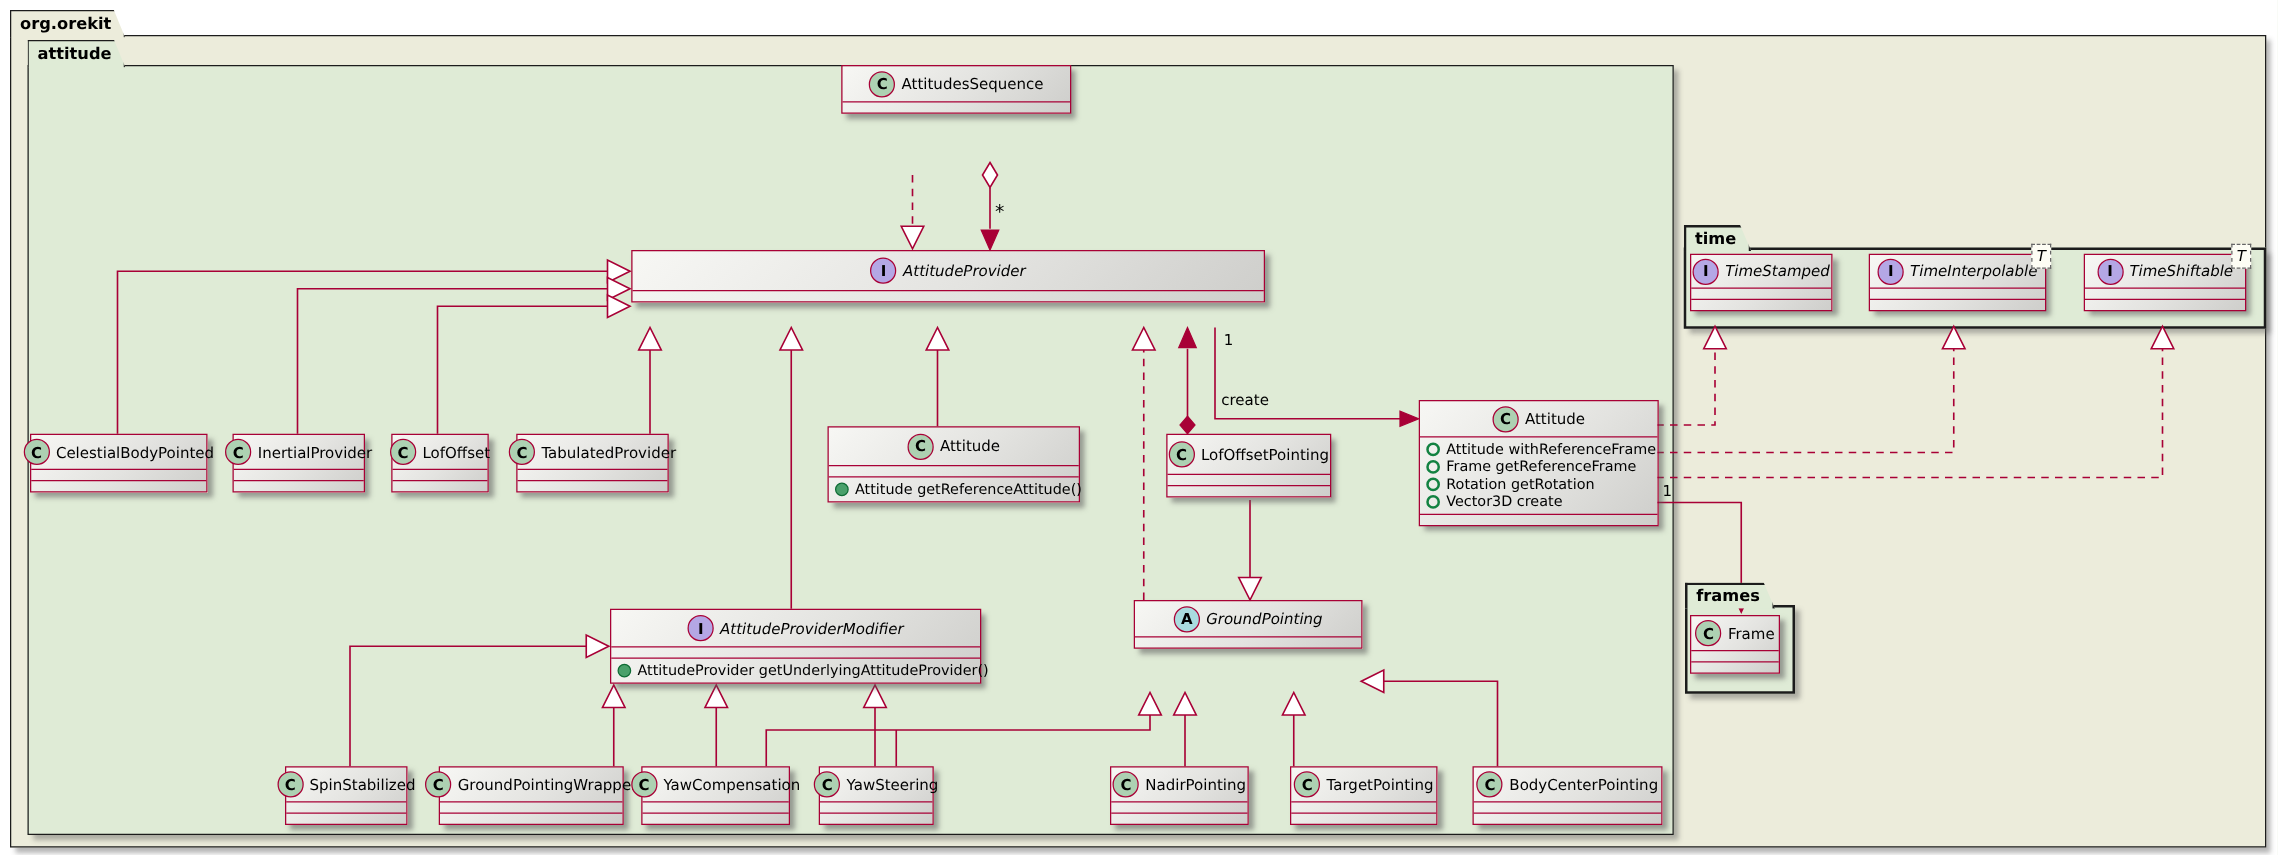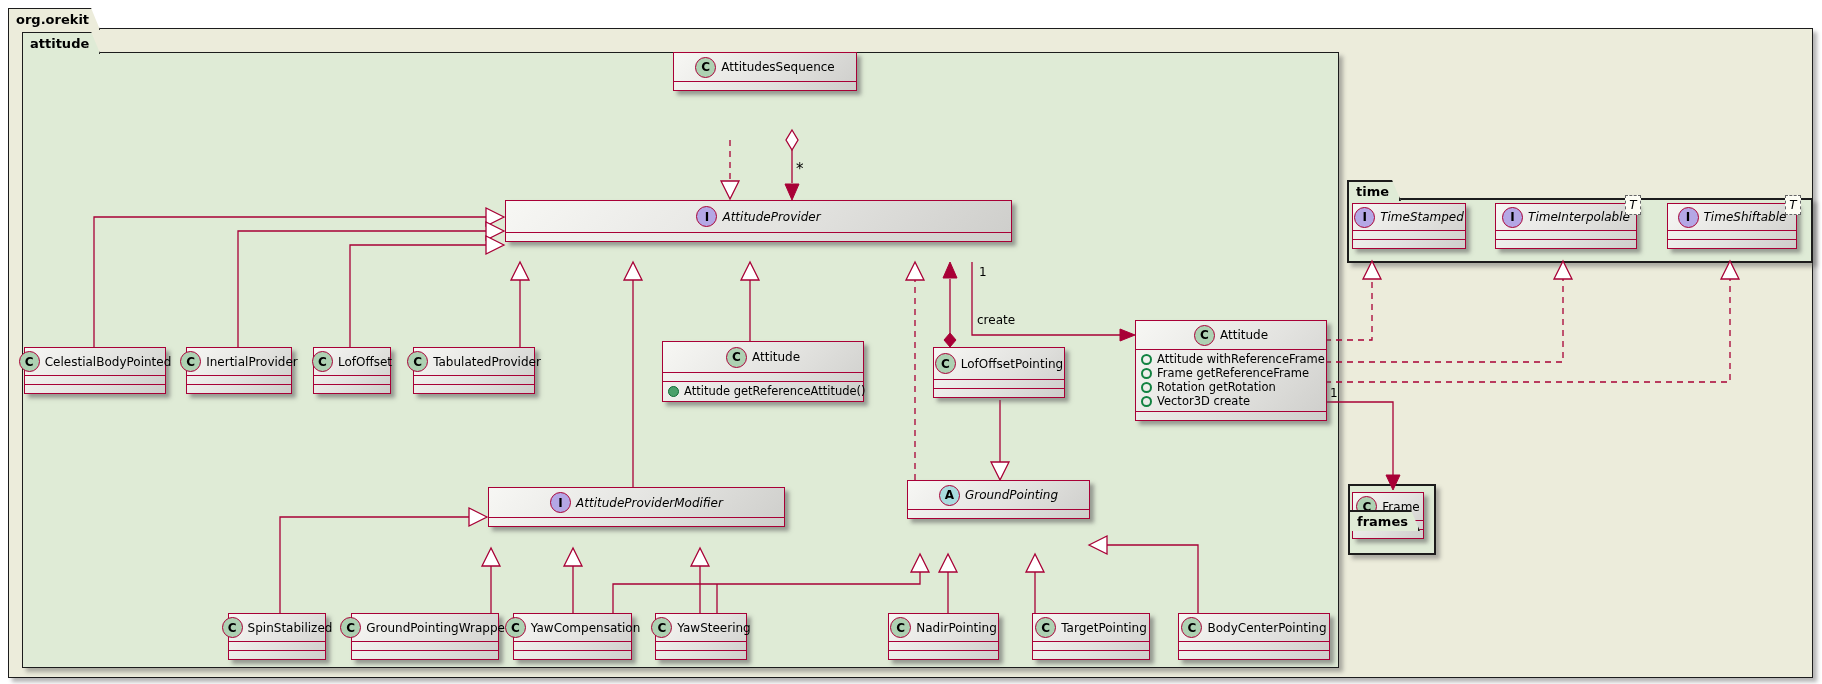--- a/index.html
+++ b/index.html
@@ -59,21 +59,21 @@
   <div class="pkg-tab fill-green" style="left:22px;top:32px;height:21px;">
       <span>attitude</span>
     </div>
 
   <div class="pkg-body fill-green" style="left:1347px;top:198px;width:462px;height:61px;border-width:2px;"></div>
   <div class="pkg-tab fill-green" style="left:1347px;top:180px;height:19px;border-width:2px;">
       <span>time</span>
     </div>
 
   <div class="pkg-body fill-green" style="left:1348px;top:484px;width:84px;height:67px;border-width:2px;"></div>
-  <div class="pkg-tab fill-green" style="left:1348px;top:466px;height:19px;border-width:2px;margin-top:44px;">
+  <div class="pkg-tab fill-green" style="left:1348px;top:466px;height:19px;border-width:2px;">
       <span>frames</span>
     </div>
 
   <svg id="edges" width="1822" height="684" viewBox="0 0 1822 684">
     <g>
       <path class="dash" d="M730,140 L730,181"></path>
         <polygon class="tri" points="730,199 721,181 739,181"></polygon>
     </g>
     <g>
       <path d="M792,150 L792,183"></path>
@@ -273,20 +273,26 @@
     </div>
     <div class="band"></div>
   </div>
 
   <div class="cls" style="left:488px;top:487px;width:295px;">
     <div class="hdr" style="height:29px;">
         <span class="badge b-i">I</span>
         <span class="nm it">AttitudeProviderModifier</span>
       </div>
     <div class="band"></div>
+    <div class="mem">
+      <div class="mrow">
+          <span class="ic-circ-filled"></span>
+          <span>AttitudeProvider getUnderlyingAttitudeProvider()</span>
+        </div>
+    </div>
   </div>
 
   <div class="cls" style="left:907px;top:480px;width:181px;">
     <div class="hdr" style="height:28px;">
         <span class="badge b-a">A</span>
         <span class="nm it">GroundPointing</span>
       </div>
     <div class="band"></div>
   </div>
 

